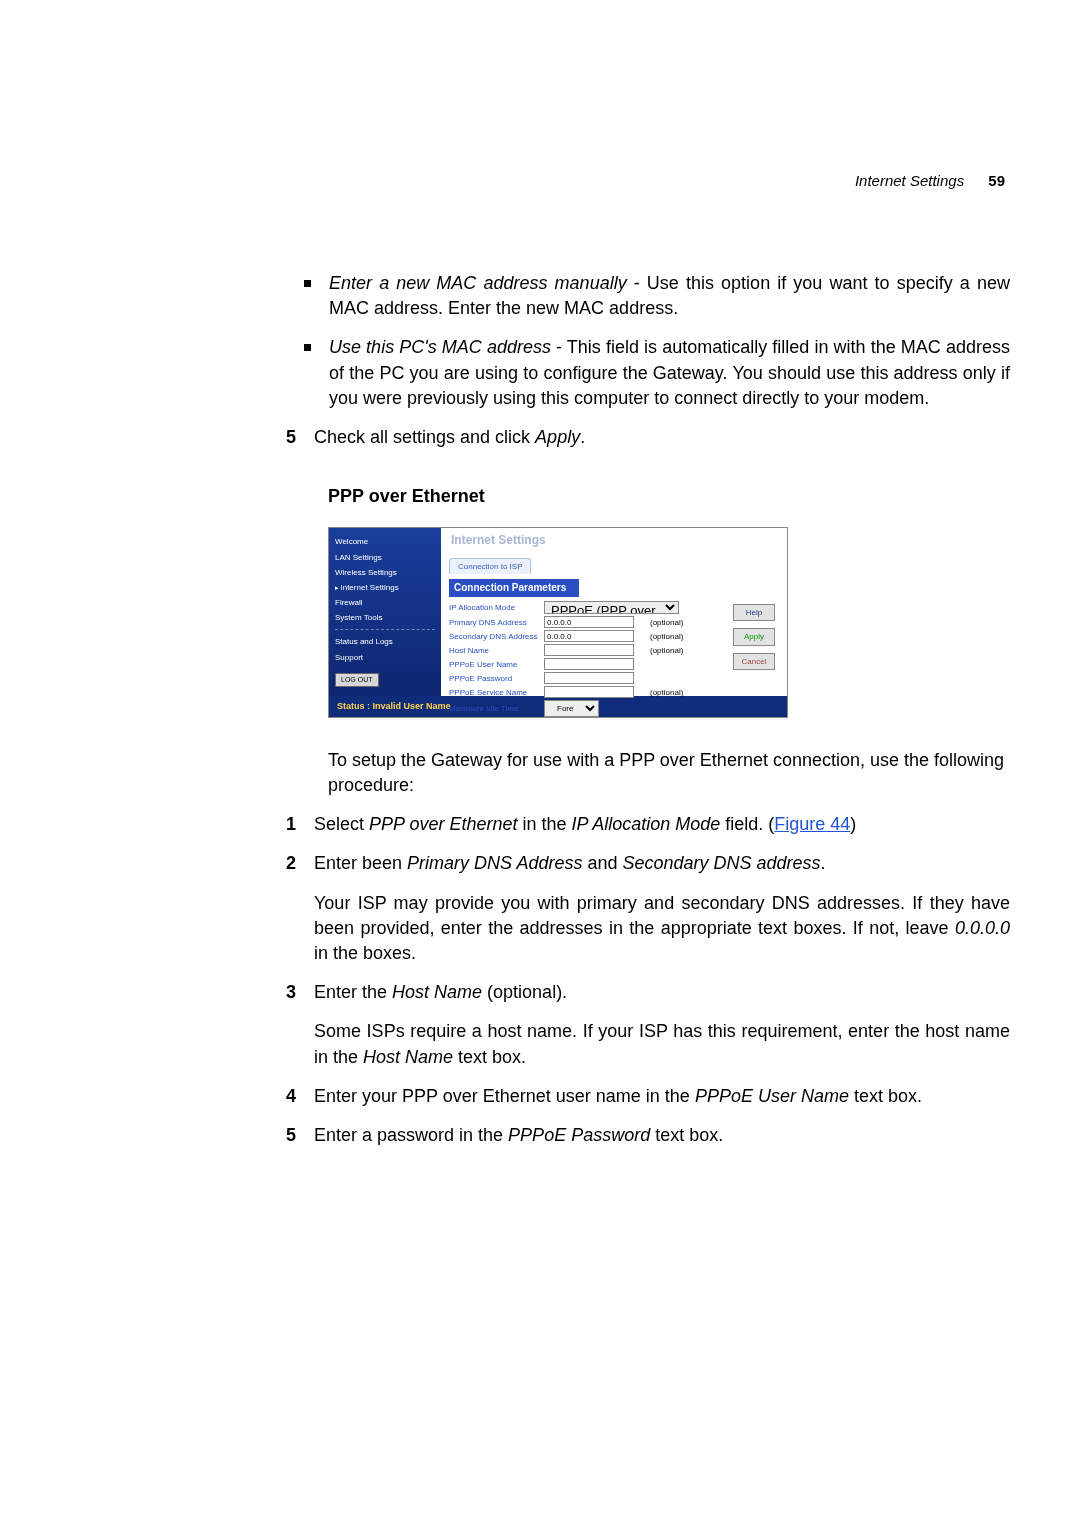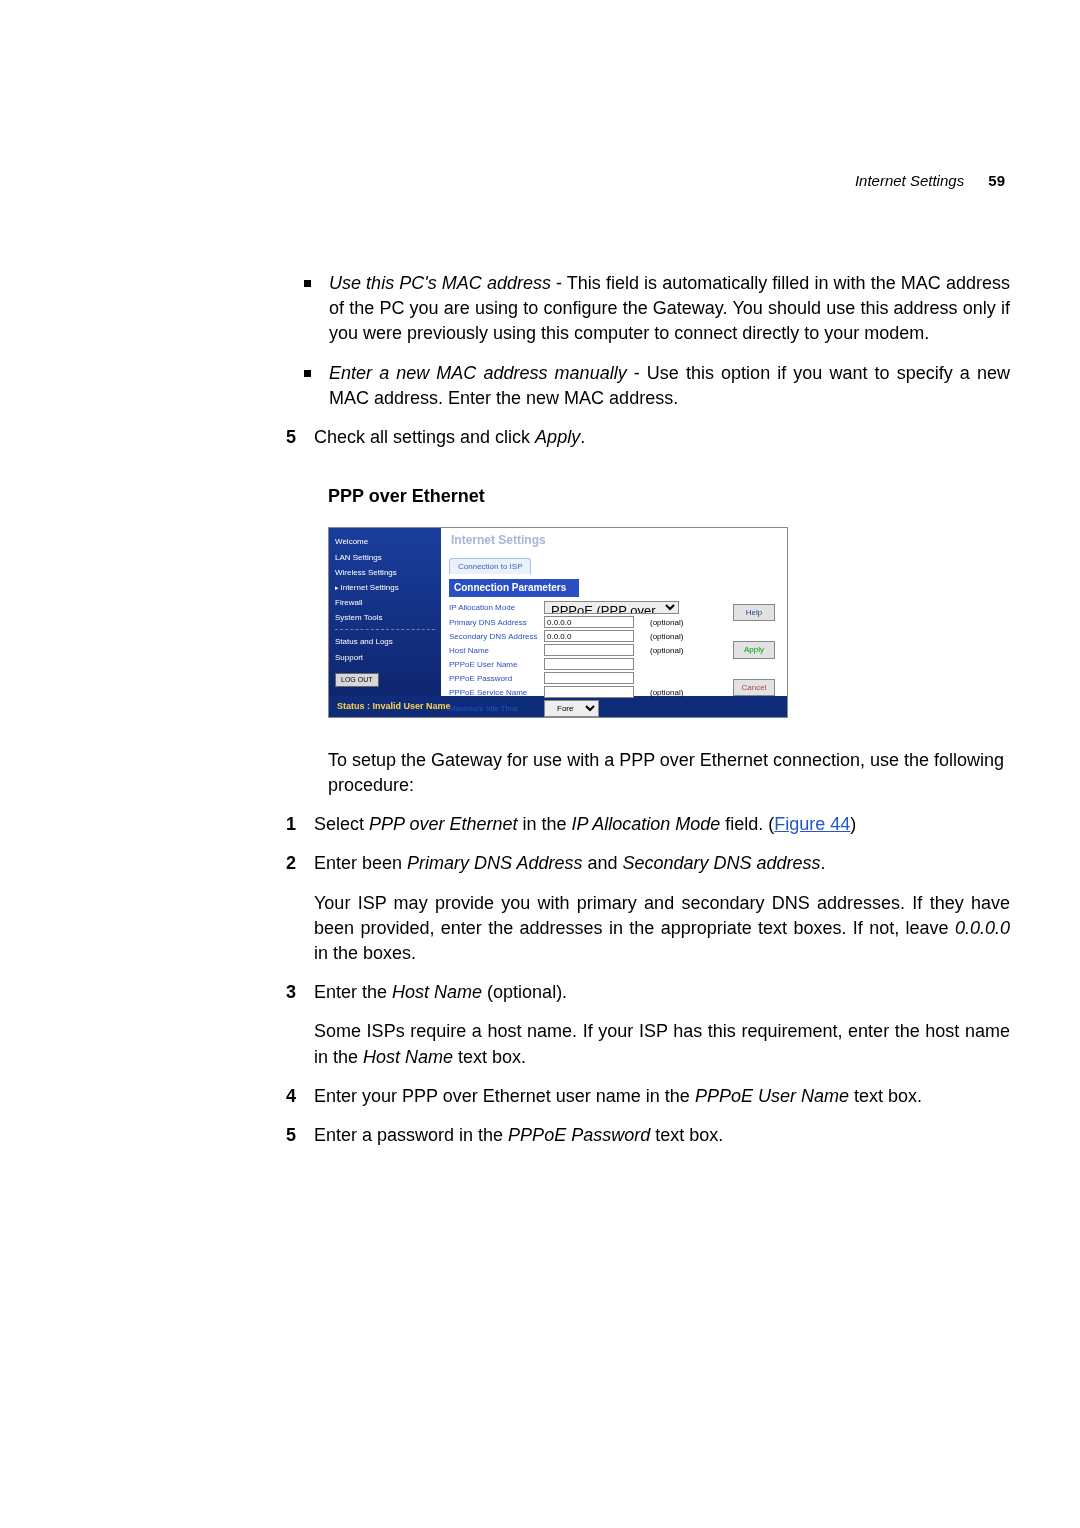--- a/index.html
+++ b/index.html
@@ -175,21 +175,21 @@
     padding: 0 8px;
   }
   .fig-optional {
     font-size: 8px;
     color: #000;
     margin-left: 16px;
   }
   .fig-buttons {
     display: flex;
     flex-direction: column;
-    gap: 20px;
+    gap: 7px;
     margin-top: 5px;
     margin-right: 4px;
   }
   .fig-btn {
     background: #e2e2e2;
     border: 1px solid #888;
     font-size: 8px;
     padding: 2px 0;
     width: 42px;
     text-align: center;
@@ -218,28 +218,28 @@
 <div class="page">
 
   <div class="header-line">
     <span class="italic">Internet Settings</span>
     <span class="pagenum">59</span>
   </div>
 
   <div class="bullet-row">
     <div class="bullet-square"></div>
     <div class="bullet-text">
-      <span class="italic">Use this PC's MAC address</span><span> - This field is automatically filled in with the MAC address of the PC you are using to configure the Gateway. You should use this address only if you were previously using this computer to connect directly to your modem.</span>
+      <span class="italic">Enter a new MAC address manually</span><span> - Use this option if you want to specify a new MAC address. Enter the new MAC address.</span>
     </div>
   </div>
 
   <div class="bullet-row">
     <div class="bullet-square"></div>
     <div class="bullet-text">
-      <span class="italic">Enter a new MAC address manually</span><span> - Use this option if you want to specify a new MAC address. Enter the new MAC address.</span>
+      <span class="italic">Use this PC's MAC address</span><span> - This field is automatically filled in with the MAC address of the PC you are using to configure the Gateway. You should use this address only if you were previously using this computer to connect directly to your modem.</span>
     </div>
   </div>
 
   <div class="num-row">
     <div class="num">5</div>
     <div class="num-text">
       <span>Check all settings and click </span><span class="italic">Apply</span><span>.</span>
     </div>
   </div>
 

